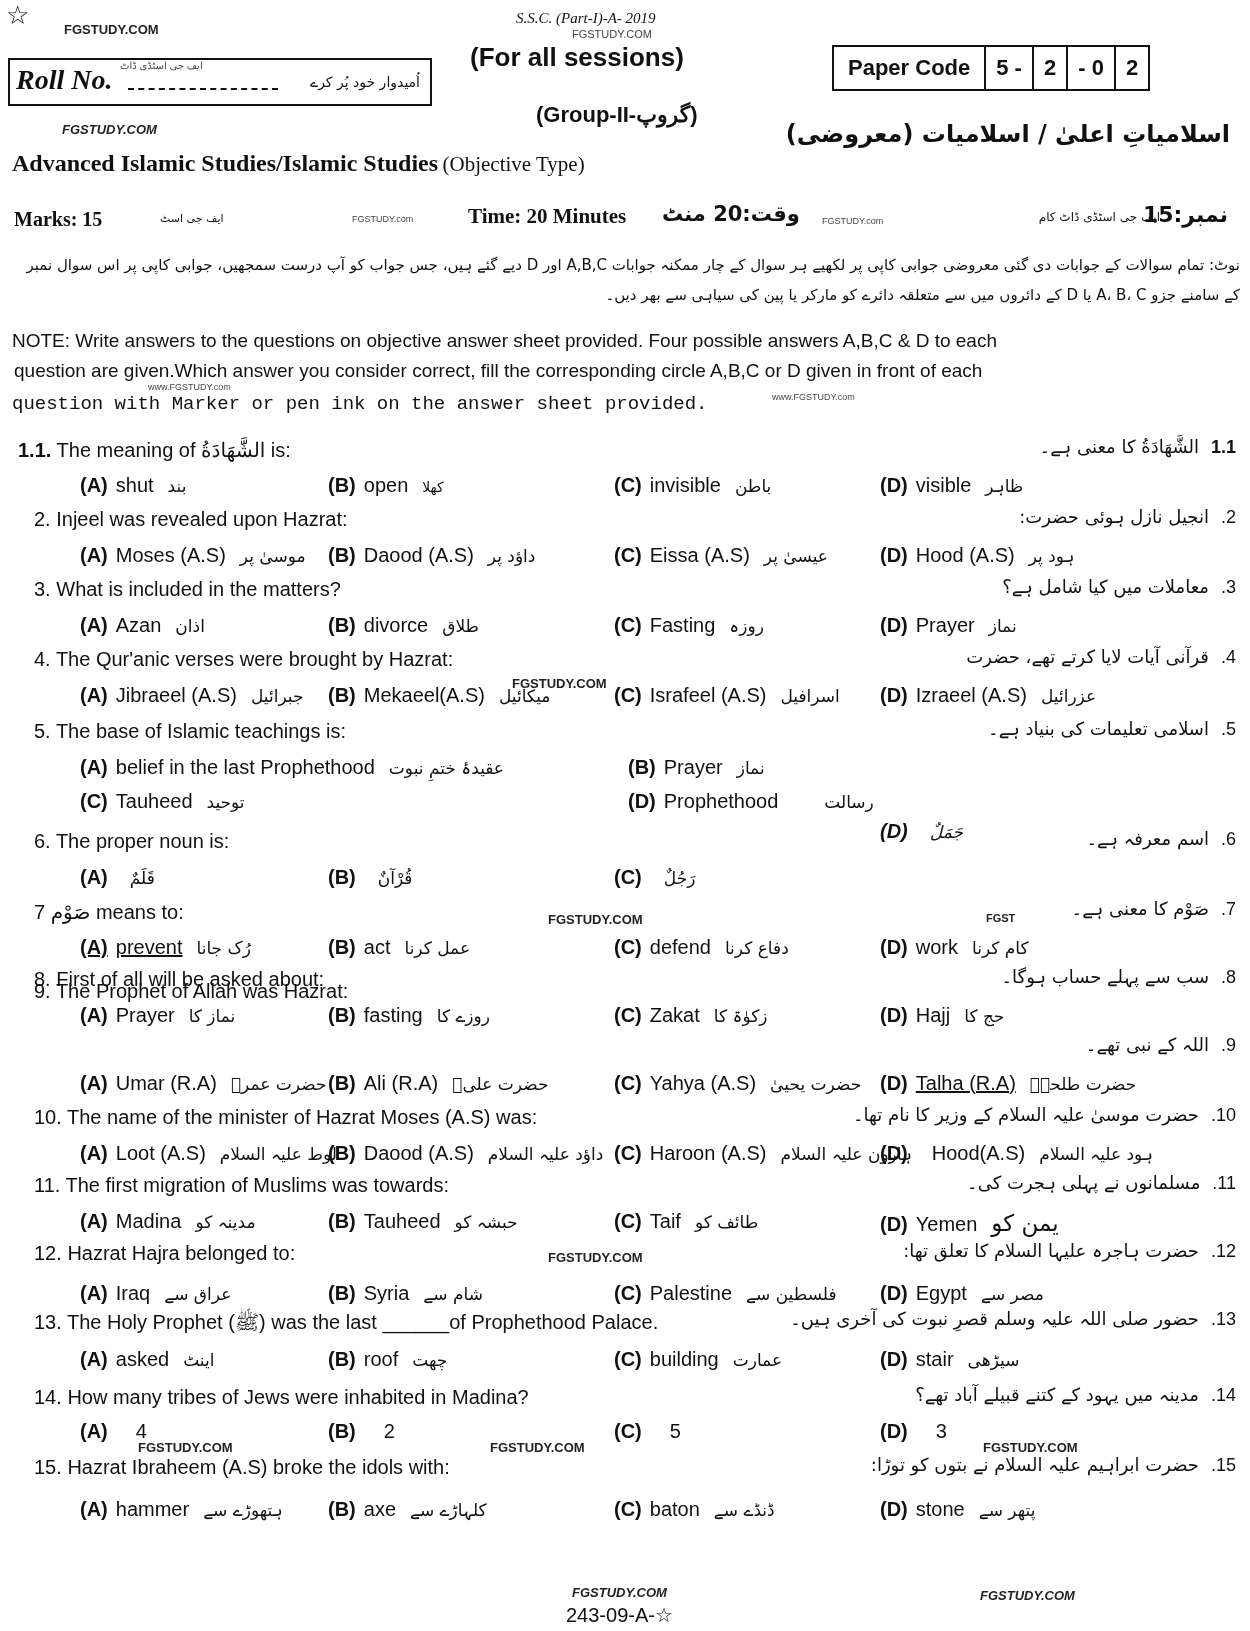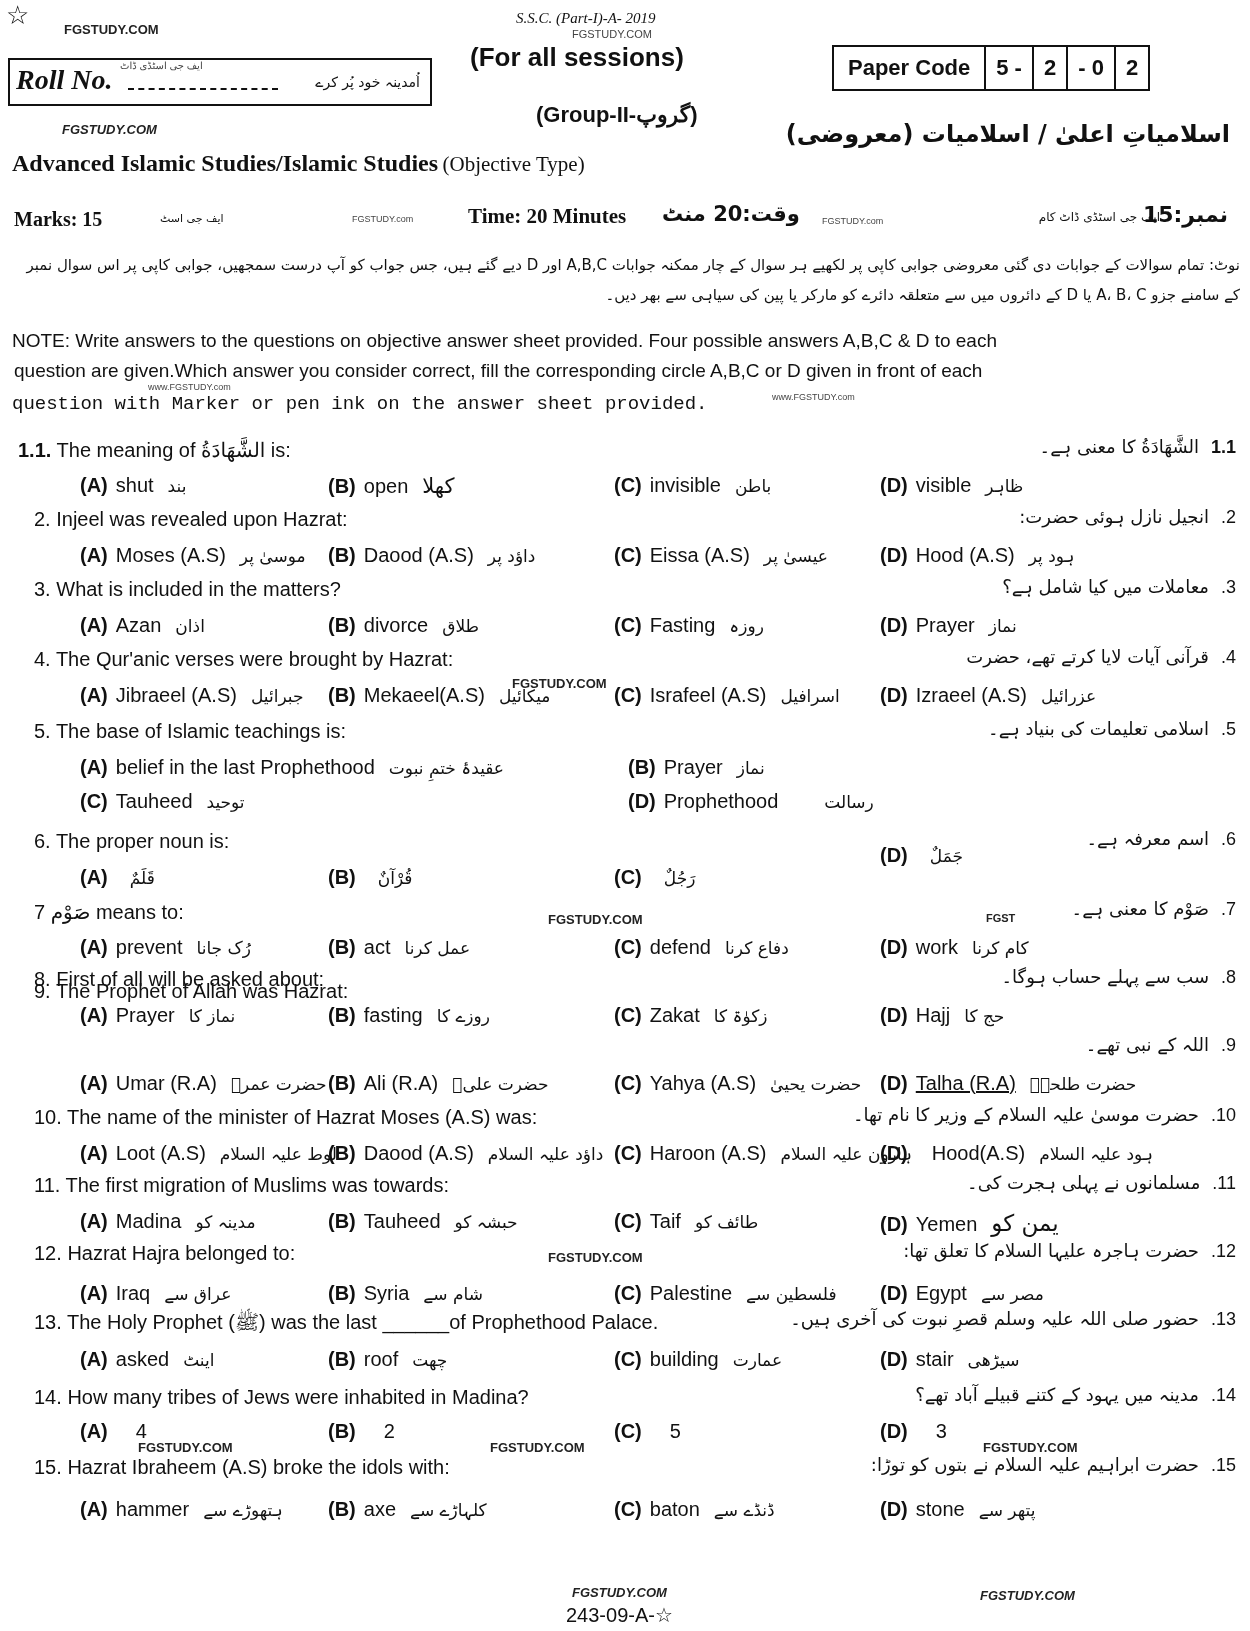--- a/index.html
+++ b/index.html
@@ -26,21 +26,21 @@
 </head>
 <body>
 
 <div class="abs star" style="left:6px;top:2px;">☆</div>
 <div class="abs wm" style="left:64px;top:22px;">FGSTUDY.COM</div>
 
 <div class="abs rollbox">
   <span class="lbl">Roll No.</span>
   <span class="abs wm-small urdu" style="left:110px;top:0px;font-size:10px;">ایف جی اسٹڈی ڈاٹ</span>
   <span class="dash"></span>
-  <span class="ur urdu">اُمدینہ خود پُر کرے</span>
+  <span class="ur urdu">اُمیدوار خود پُر کرے</span>
 </div>
 
 <div class="abs wm" style="left:62px;top:122px;font-style:italic;">FGSTUDY.COM</div>
 
 <div class="abs serif" style="left:516px;top:10px;font-style:italic;font-size:15px;">S.S.C. (Part-I)-A- 2019</div>
 <div class="abs wm-small" style="left:572px;top:28px;font-size:11px;">FGSTUDY.COM</div>
 <div class="abs" style="left:470px;top:42px;font-weight:bold;font-size:26px;">(For all sessions)</div>
 <div class="abs" style="left:536px;top:102px;font-weight:bold;font-size:22px;">(Group-II-گروپ)</div>
 
 <table class="abs pc-table">
@@ -76,21 +76,21 @@
 <div class="abs" style="left:12px;top:330px;font-size:19px;">NOTE: Write answers to the questions on objective answer sheet provided. Four possible answers A,B,C &amp; D to each</div>
 <div class="abs" style="left:14px;top:360px;font-size:19px;">question are given.Which answer you consider correct, fill the corresponding circle A,B,C or D given in front of each</div>
 <div class="abs wm-small" style="left:148px;top:382px;">www.FGSTUDY.com</div>
 <div class="abs" style="left:12px;top:393px;font-size:19px;font-family:Liberation Mono, monospace;">question with Marker or pen ink on the answer sheet provided.</div>
 <div class="abs wm-small" style="left:772px;top:392px;">www.FGSTUDY.com</div>
 
 <div id="questions">
     <div class="abs q-en" style="left: 18px; top: 438px;"><span style="font-weight: bold;">1.1.</span><span> </span><span>The meaning of الشَّهَادَةُ is:</span></div>
     <div class="abs urdu q-ur" style="right: 14px; top: 436px;"><span style="font-family: &quot;Liberation Sans&quot;, sans-serif; margin-left: 12px; font-weight: bold;">1.1</span><span>الشَّهَادَةُ کا معنی ہے۔</span></div>
     <div class="abs opt" style="left: 80px; top: 474px;"><b>(A)</b><span style="margin-left: 8px;">shut</span><span class="urdu" style="font-size: 17px; margin-left: 14px; display: inline-block;">بند</span></div>
-    <div class="abs opt" style="left: 328px; top: 474px;"><b>(B)</b><span style="margin-left: 8px;">open</span><span class="urdu" style="font-size: 21px; margin-left: 14px; display: inline-block;">کھلا</span></div>
+    <div class="abs opt" style="left: 328px; top: 474px;"><b>(B)</b><span style="margin-left: 8px;">open</span><span class="urdu" style="font-size: 14px; margin-left: 14px; display: inline-block;">کھلا</span></div>
     <div class="abs opt" style="left: 614px; top: 474px;"><b>(C)</b><span style="margin-left: 8px;">invisible</span><span class="urdu" style="font-size: 17px; margin-left: 14px; display: inline-block;">باطن</span></div>
     <div class="abs opt" style="left: 880px; top: 474px;"><b>(D)</b><span style="margin-left: 8px;">visible</span><span class="urdu" style="font-size: 17px; margin-left: 14px; display: inline-block;">ظاہر</span></div>
     <div class="abs q-en" style="left: 34px; top: 508px;"><span>2.</span><span> </span><span>Injeel was revealed upon Hazrat:</span></div>
     <div class="abs urdu q-ur" style="right: 14px; top: 506px;"><span style="font-family: &quot;Liberation Sans&quot;, sans-serif; margin-left: 12px;">2.</span><span>انجیل نازل ہوئی حضرت:</span></div>
     <div class="abs opt" style="left: 80px; top: 544px;"><b>(A)</b><span style="margin-left: 8px;">Moses (A.S)</span><span class="urdu" style="font-size: 17px; margin-left: 14px; display: inline-block;">موسیٰ پر</span></div>
     <div class="abs opt" style="left: 328px; top: 544px;"><b>(B)</b><span style="margin-left: 8px;">Daood (A.S)</span><span class="urdu" style="font-size: 17px; margin-left: 14px; display: inline-block;">داؤد پر</span></div>
     <div class="abs opt" style="left: 614px; top: 544px;"><b>(C)</b><span style="margin-left: 8px;">Eissa (A.S)</span><span class="urdu" style="font-size: 17px; margin-left: 14px; display: inline-block;">عیسیٰ پر</span></div>
     <div class="abs opt" style="left: 880px; top: 544px;"><b>(D)</b><span style="margin-left: 8px;">Hood (A.S)</span><span class="urdu" style="font-size: 17px; margin-left: 14px; display: inline-block;">ہود پر</span></div>
     <div class="abs q-en" style="left: 34px; top: 578px;"><span>3.</span><span> </span><span>What is included in the matters?</span></div>
     <div class="abs urdu q-ur" style="right: 14px; top: 576px;"><span style="font-family: &quot;Liberation Sans&quot;, sans-serif; margin-left: 12px;">3.</span><span>معاملات میں کیا شامل ہے؟</span></div>
@@ -108,24 +108,24 @@
     <div class="abs urdu q-ur" style="right: 14px; top: 718px;"><span style="font-family: &quot;Liberation Sans&quot;, sans-serif; margin-left: 12px;">5.</span><span>اسلامی تعلیمات کی بنیاد ہے۔</span></div>
     <div class="abs opt" style="left: 80px; top: 756px;"><b>(A)</b><span style="margin-left: 8px;">belief in the last Prophethood</span><span class="urdu" style="font-size: 17px; margin-left: 14px; display: inline-block;">عقیدۂ ختمِ نبوت</span></div>
     <div class="abs opt" style="left: 628px; top: 756px;"><b>(B)</b><span style="margin-left: 8px;">Prayer</span><span class="urdu" style="font-size: 17px; margin-left: 14px; display: inline-block;">نماز</span></div>
     <div class="abs opt" style="left: 80px; top: 790px;"><b>(C)</b><span style="margin-left: 8px;">Tauheed</span><span class="urdu" style="font-size: 17px; margin-left: 14px; display: inline-block;">توحید</span></div>
     <div class="abs opt" style="left: 628px; top: 790px;"><b>(D)</b><span style="margin-left: 8px;">Prophethood</span><span class="urdu" style="font-size: 17px; margin-left: 46px; display: inline-block;">رسالت</span></div>
     <div class="abs q-en" style="left: 34px; top: 830px;"><span>6.</span><span> </span><span>The proper noun is:</span></div>
     <div class="abs urdu q-ur" style="right: 14px; top: 828px;"><span style="font-family: &quot;Liberation Sans&quot;, sans-serif; margin-left: 12px;">6.</span><span>اسم معرفہ ہے۔</span></div>
     <div class="abs opt" style="left: 80px; top: 866px;"><b>(A)</b><span style="margin-left: 8px;"></span><span class="urdu" style="font-size: 17px; margin-left: 14px; display: inline-block;">قَلَمٌ</span></div>
     <div class="abs opt" style="left: 328px; top: 866px;"><b>(B)</b><span style="margin-left: 8px;"></span><span class="urdu" style="font-size: 17px; margin-left: 14px; display: inline-block;">قُرْآنٌ</span></div>
     <div class="abs opt" style="left: 614px; top: 866px;"><b>(C)</b><span style="margin-left: 8px;"></span><span class="urdu" style="font-size: 17px; margin-left: 14px; display: inline-block;">رَجُلٌ</span></div>
-    <div class="abs opt" style="left: 880px; top: 844px;"><b>(D)</b><span style="margin-left: 8px;"></span><span class="urdu" style="font-size: 17px; margin-left: 14px; display: inline-block;">جَمَلٌ</span></div>
+    <div class="abs opt" style="left: 880px; top: 820px; font-style: italic;"><b>(D)</b><span style="margin-left: 8px;"></span><span class="urdu" style="font-size: 17px; margin-left: 14px; display: inline-block;">جَمَلٌ</span></div>
     <div class="abs q-en" style="left: 34px; top: 900px;"><span>7</span><span> </span><span>صَوْم means to:</span></div>
     <div class="abs urdu q-ur" style="right: 14px; top: 898px;"><span style="font-family: &quot;Liberation Sans&quot;, sans-serif; margin-left: 12px;">7.</span><span>صَوْم کا معنی ہے۔</span></div>
-    <div class="abs opt" style="left: 80px; top: 936px;"><b>(A)</b><span style="margin-left: 8px;">prevent</span><span class="urdu" style="font-size: 17px; margin-left: 14px; display: inline-block;">رُک جانا</span></div>
+    <div class="abs opt" style="left: 80px; top: 936px; text-decoration: underline;"><b>(A)</b><span style="margin-left: 8px;">prevent</span><span class="urdu" style="font-size: 17px; margin-left: 14px; display: inline-block;">رُک جانا</span></div>
     <div class="abs opt" style="left: 328px; top: 936px;"><b>(B)</b><span style="margin-left: 8px;">act</span><span class="urdu" style="font-size: 17px; margin-left: 14px; display: inline-block;">عمل کرنا</span></div>
     <div class="abs opt" style="left: 614px; top: 936px;"><b>(C)</b><span style="margin-left: 8px;">defend</span><span class="urdu" style="font-size: 17px; margin-left: 14px; display: inline-block;">دفاع کرنا</span></div>
     <div class="abs opt" style="left: 880px; top: 936px;"><b>(D)</b><span style="margin-left: 8px;">work</span><span class="urdu" style="font-size: 17px; margin-left: 14px; display: inline-block;">کام کرنا</span></div>
     <div class="abs q-en" style="left: 34px; top: 968px;"><span>8.</span><span> </span><span>First of all will be asked about:</span></div>
     <div class="abs urdu q-ur" style="right: 14px; top: 966px;"><span style="font-family: &quot;Liberation Sans&quot;, sans-serif; margin-left: 12px;">8.</span><span>سب سے پہلے حساب ہوگا۔</span></div>
     <div class="abs opt" style="left: 80px; top: 1004px;"><b>(A)</b><span style="margin-left: 8px;">Prayer</span><span class="urdu" style="font-size: 17px; margin-left: 14px; display: inline-block;">نماز کا</span></div>
     <div class="abs opt" style="left: 328px; top: 1004px;"><b>(B)</b><span style="margin-left: 8px;">fasting</span><span class="urdu" style="font-size: 17px; margin-left: 14px; display: inline-block;">روزے کا</span></div>
     <div class="abs opt" style="left: 614px; top: 1004px;"><b>(C)</b><span style="margin-left: 8px;">Zakat</span><span class="urdu" style="font-size: 17px; margin-left: 14px; display: inline-block;">زکوٰۃ کا</span></div>
     <div class="abs opt" style="left: 880px; top: 1004px;"><b>(D)</b><span style="margin-left: 8px;">Hajj</span><span class="urdu" style="font-size: 17px; margin-left: 14px; display: inline-block;">حج کا</span></div>
     <div class="abs q-en" style="left: 34px; top: 980px;"><span>9.</span><span> </span><span>The Prophet of Allah was Hazrat:</span></div>

